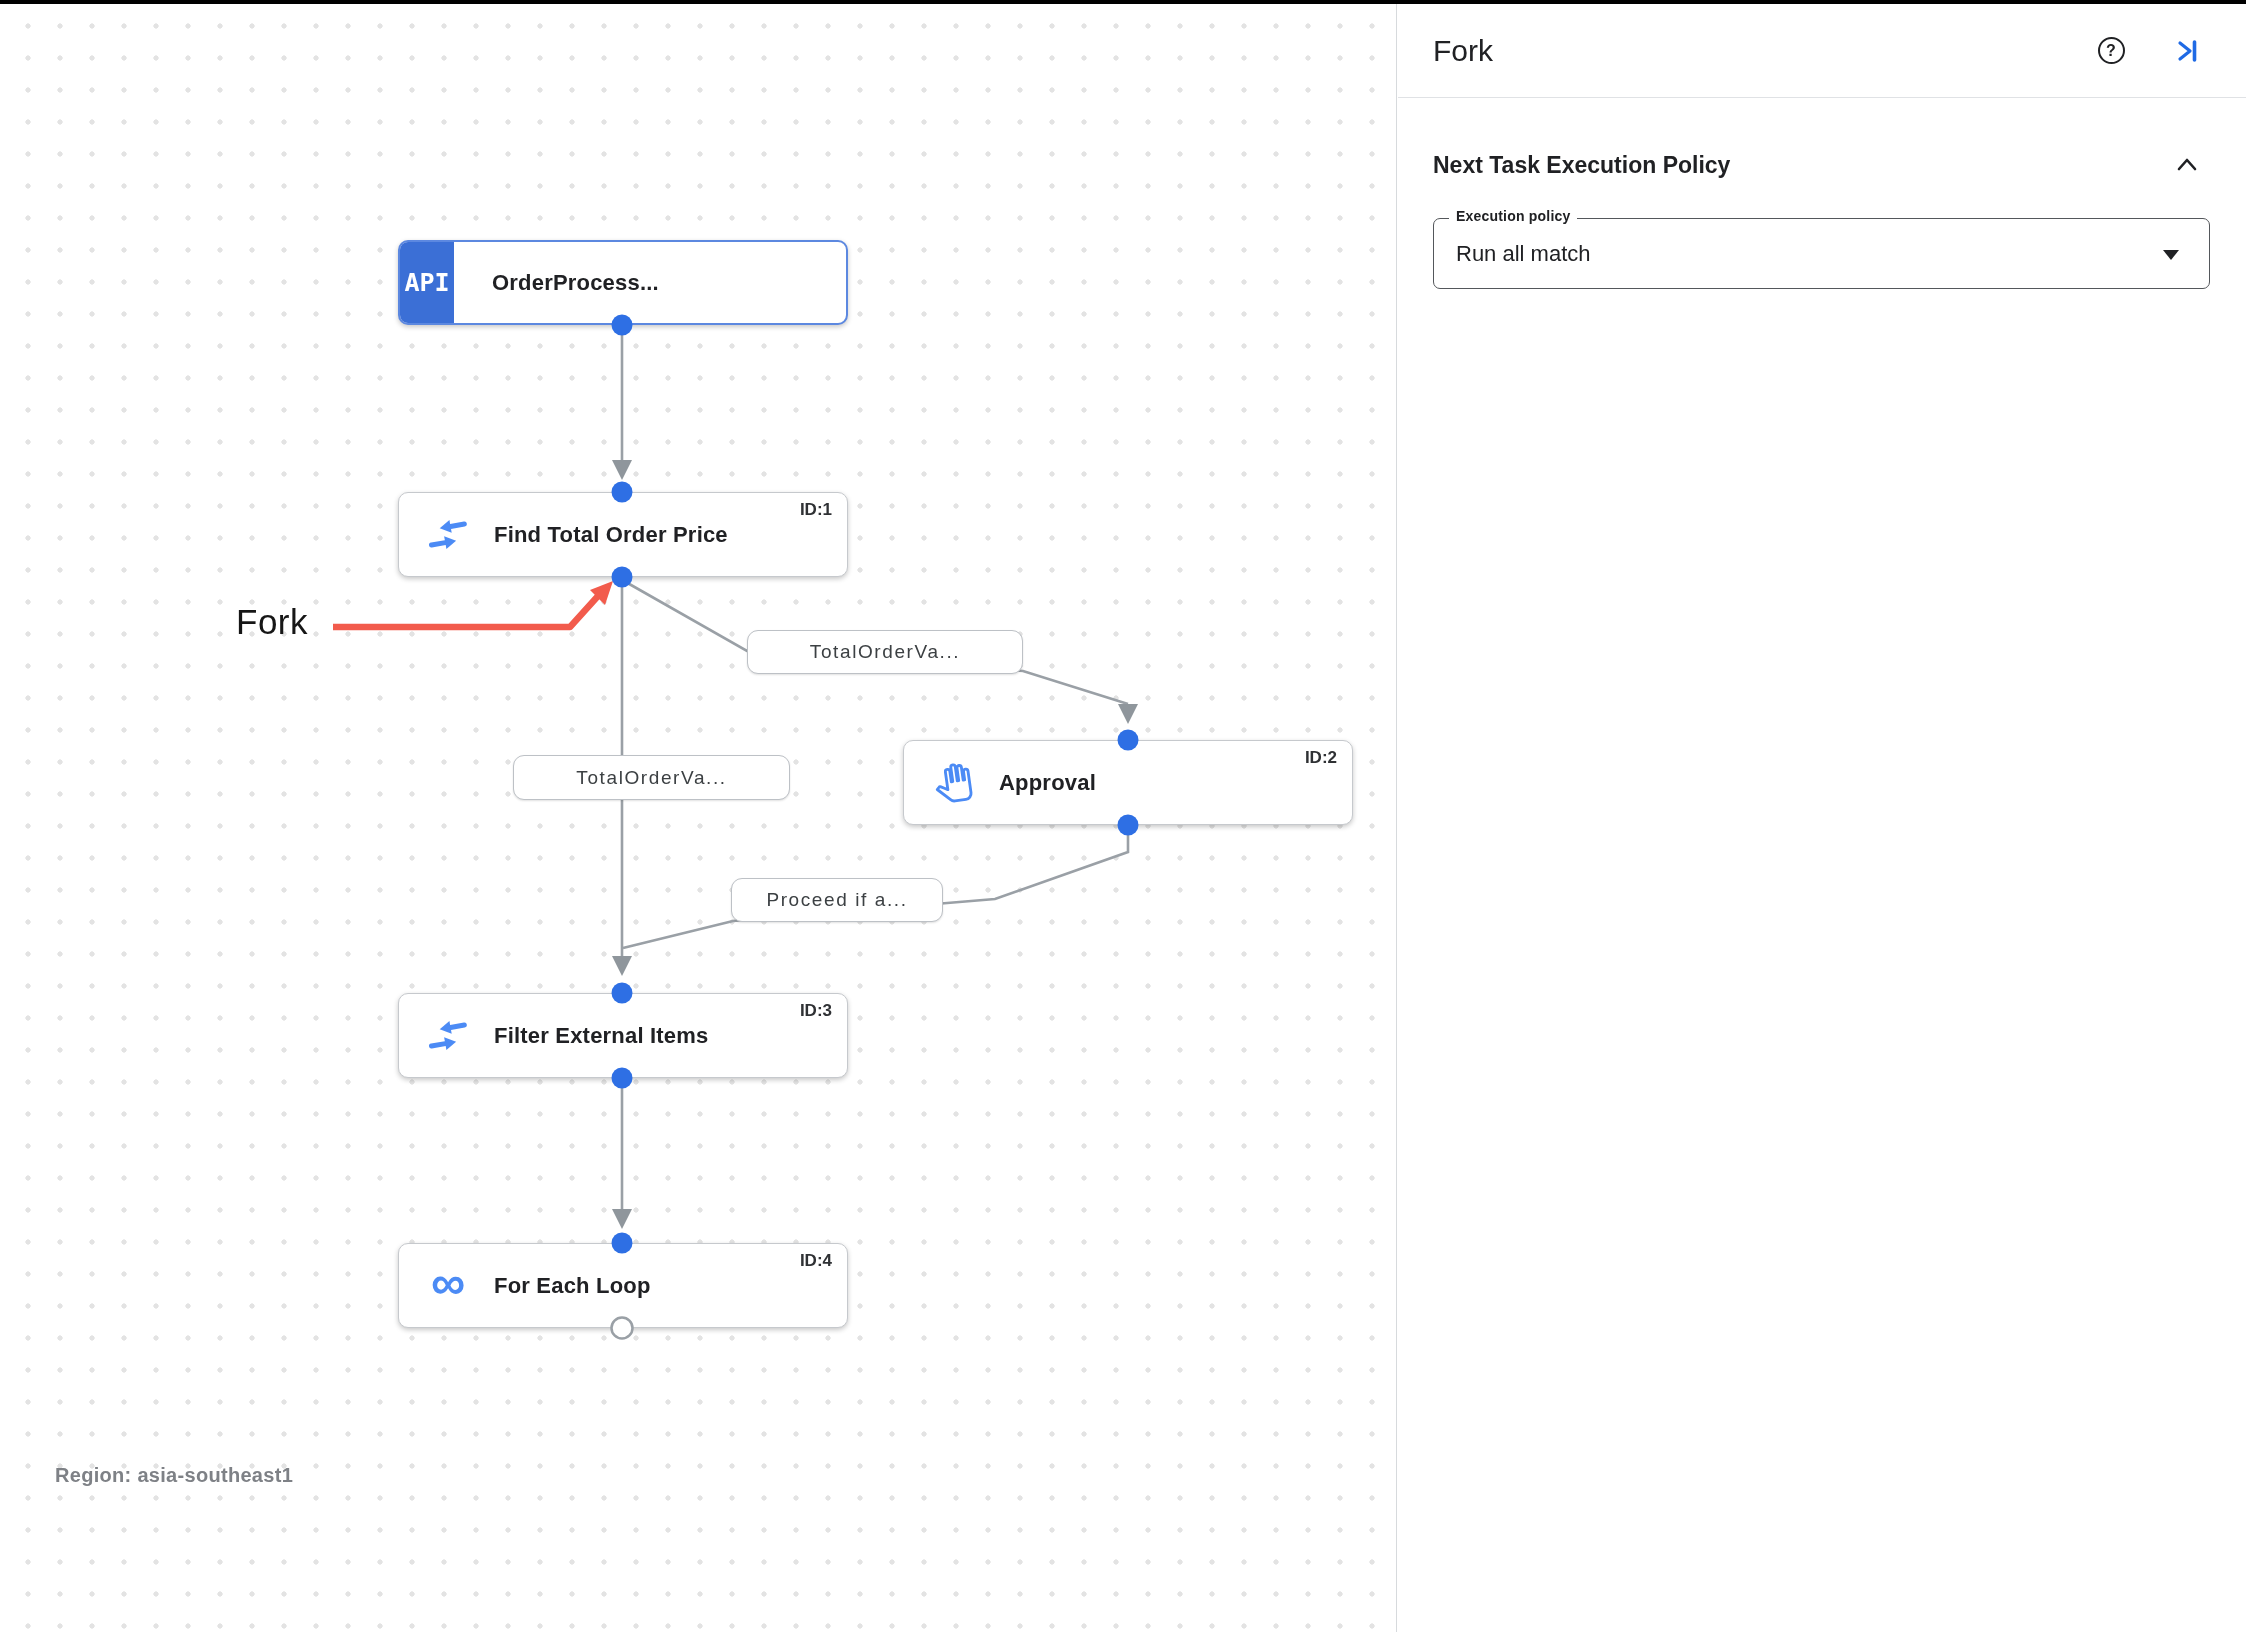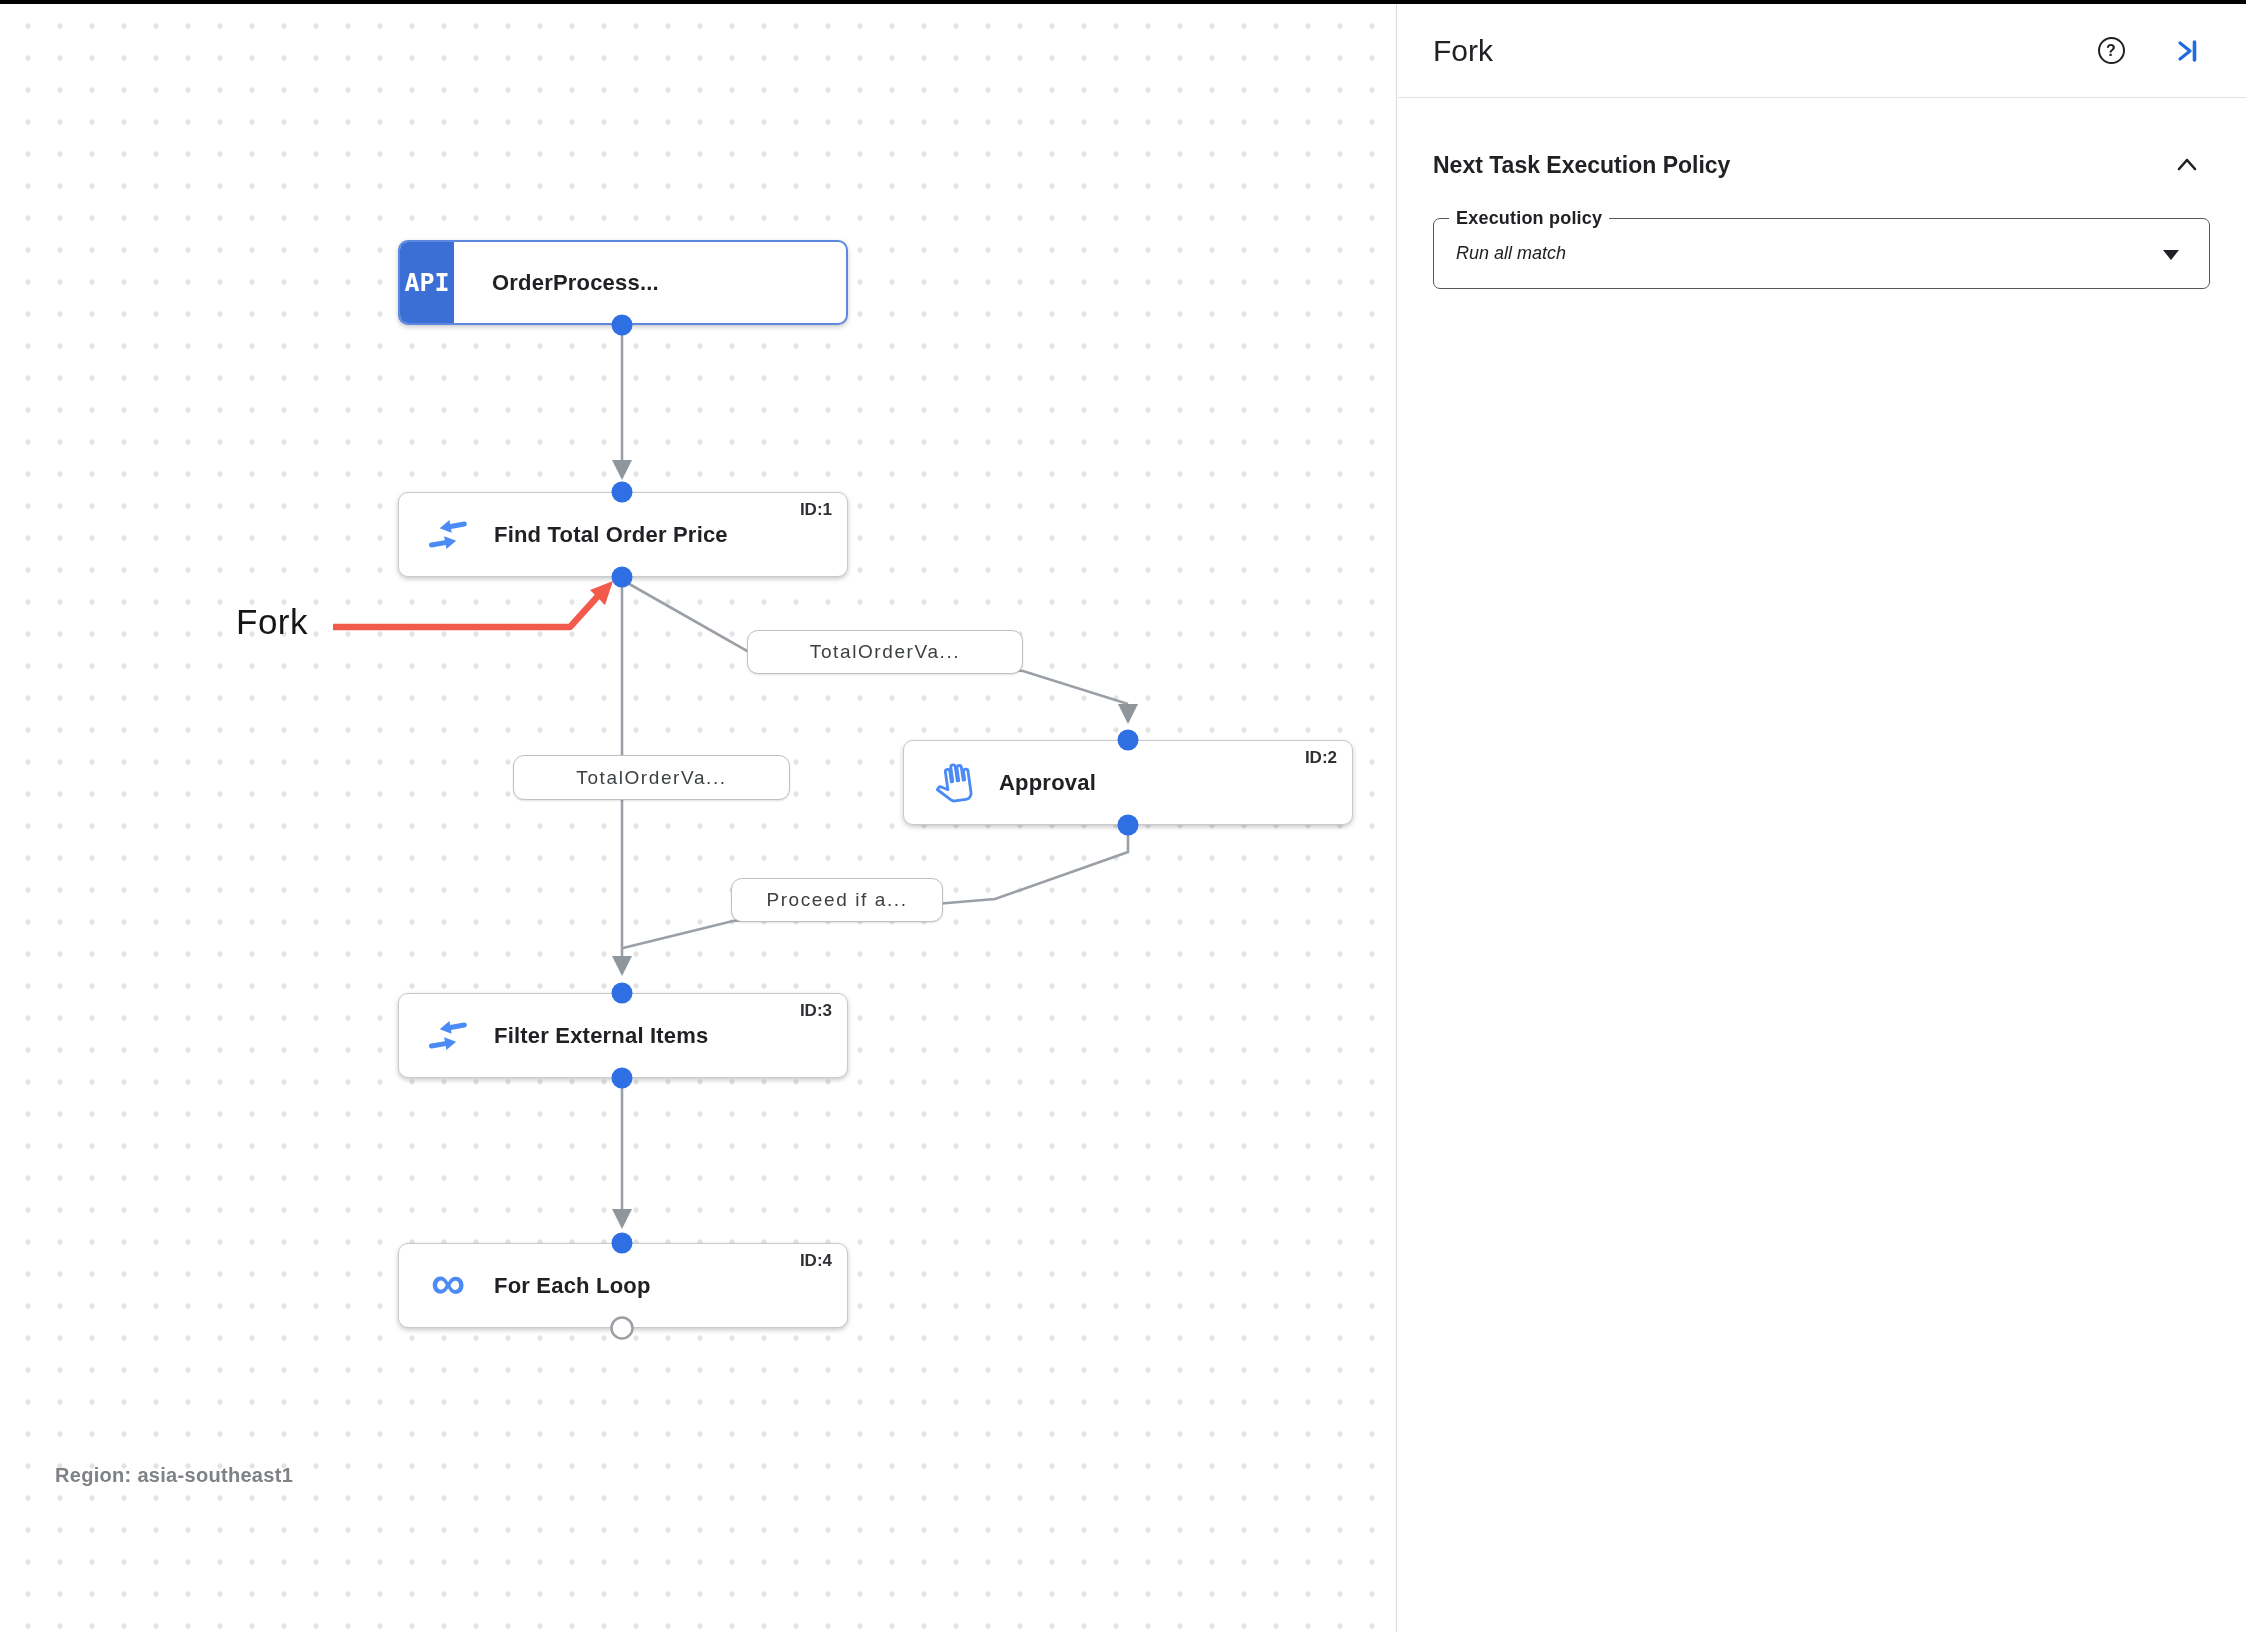--- a/index.html
+++ b/index.html
@@ -100,23 +100,23 @@
   }
   .section-heading { font-size: 23px; font-weight: bold; color: #202124; }
   .field {
     position: relative; margin: 36px 36px 0 35px; height: 71px;
     border: 1.5px solid #54575b; border-radius: 7px;
     display: flex; align-items: center; cursor: pointer; background: #fff;
   }
   .field-label {
     position: absolute; top: -11px; left: 15px;
     background: #fff; padding: 0 7px;
-    font-size: 18px; font-weight: bold; color: #202124; letter-spacing: 0.2px;
-  }
-  .field-value { font-size: 18px; color: #202124; padding-left: 22px; font-style: italic; }
+    font-size: 14px; font-weight: bold; color: #202124; letter-spacing: 0.2px;
+  }
+  .field-value { font-size: 22px; color: #202124; padding-left: 22px; }
   .caret-down {
     position: absolute; right: 30px; top: 50%; margin-top: -4px;
     width: 0; height: 0;
     border-left: 8px solid transparent; border-right: 8px solid transparent;
     border-top: 10px solid #202124;
   }
 </style>
 </head>
 <body>
 

